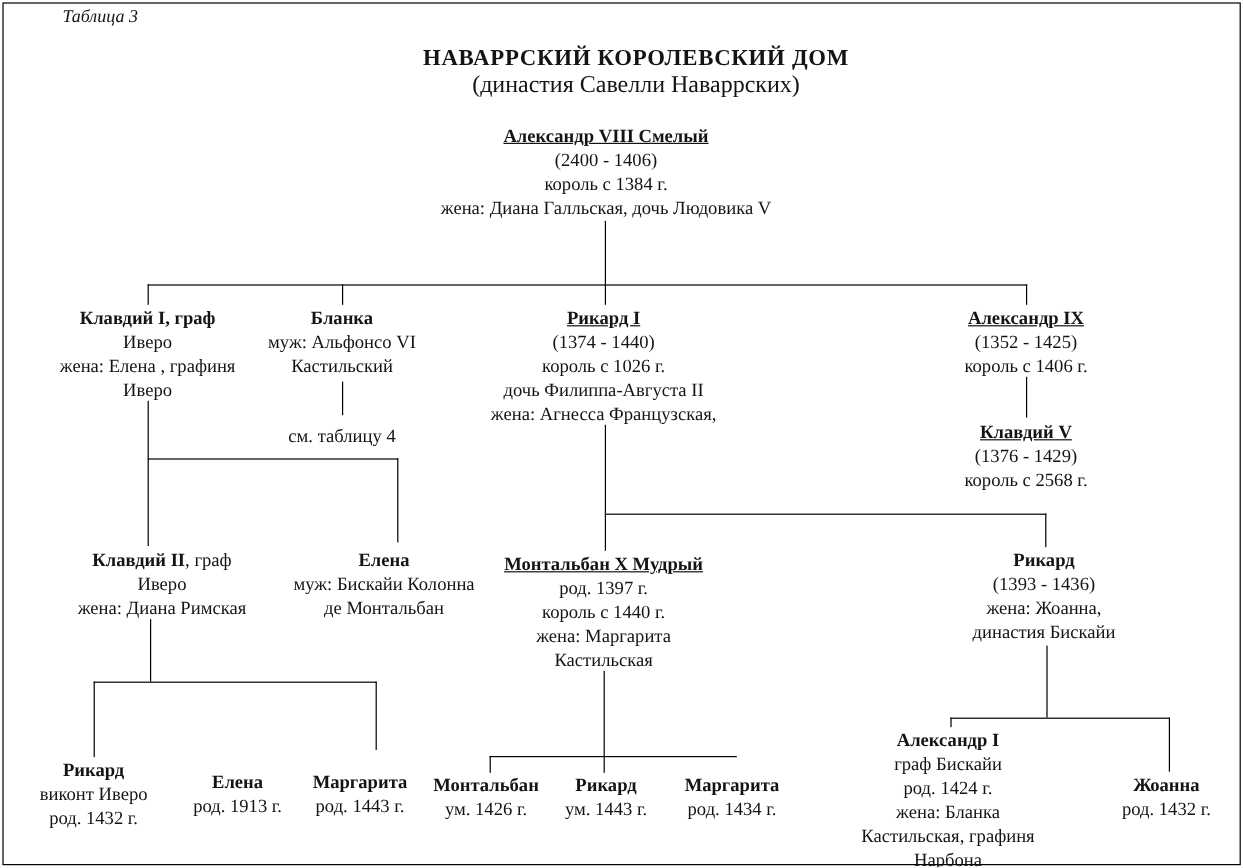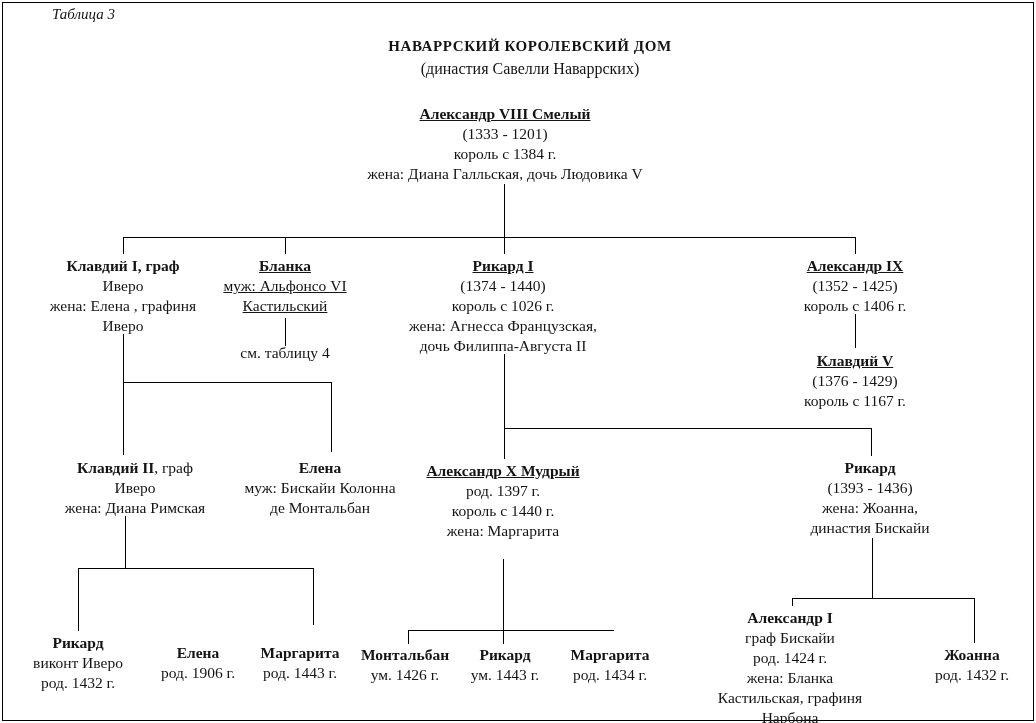--- a/index.html
+++ b/index.html
@@ -29,30 +29,30 @@
     font-style: italic;
     font-size: 15px;
     white-space: nowrap;
   }
   .doc-title {
     position: absolute;
     left: 530px;
     top: 38px;
     transform: translateX(-50%);
     font-weight: bold;
-    font-size: 15px;
+    font-size: 19px;
     letter-spacing: 0.6px;
     white-space: nowrap;
   }
   .doc-subtitle {
     position: absolute;
     left: 530px;
     top: 60px;
     transform: translateX(-50%);
-    font-size: 16px;
+    font-size: 20px;
     white-space: nowrap;
   }
   .tree-node {
     position: absolute;
     transform: translateX(-50%);
     text-align: center;
     font-size: 15.5px;
     line-height: 20px;
     white-space: nowrap;
   }
@@ -68,85 +68,86 @@
 <body>
 
 <div id="page">
   <div class="frame"></div>
   <div class="table-label">Таблица 3</div>
   <div class="doc-title">НАВАРРСКИЙ КОРОЛЕВСКИЙ ДОМ</div>
   <div class="doc-subtitle">(династия Савелли Наваррских)</div>
   <div id="tree-canvas">
       <div class="tree-node" style="left: 505px; top: 104px;">
         <span class="node-line"><span class="b u">Александр VIII Смелый</span></span>
-        <span class="node-line"><span>(1333 - 1201)</span></span>
+        <span class="node-line"><span>(2400 - 1406)</span></span>
         <span class="node-line"><span>король с 1384 г.</span></span>
         <span class="node-line"><span>жена: Диана Галльская, дочь Людовика V</span></span>
       </div>
       <div class="tree-node" style="left: 123px; top: 256px;">
         <span class="node-line"><span class="b">Клавдий I, граф</span></span>
         <span class="node-line"><span>Иверо</span></span>
         <span class="node-line"><span>жена: Елена , графиня</span></span>
         <span class="node-line"><span>Иверо</span></span>
       </div>
-      <div class="tree-node" style="left: 285px; top: 256px; text-decoration: underline;">
+      <div class="tree-node" style="left: 285px; top: 256px;">
         <span class="node-line"><span class="b">Бланка</span></span>
         <span class="node-line"><span>муж: Альфонсо VI</span></span>
         <span class="node-line"><span>Кастильский</span></span>
       </div>
-      <div class="tree-node" style="left: 285px; top: 343px;">
+      <div class="tree-node" style="left: 285px; top: 354px;">
         <span class="node-line"><span>см. таблицу 4</span></span>
       </div>
       <div class="tree-node" style="left: 503px; top: 256px; text-align: center;">
         <span class="node-line"><span class="b u">Рикард I</span></span>
         <span class="node-line"><span>(1374 - 1440)</span></span>
         <span class="node-line"><span>король с 1026 г.</span></span>
+        <span class="node-line"><span>дочь Филиппа-Августа II</span></span>
         <span class="node-line"><span>жена: Агнесса Французская,</span></span>
-        <span class="node-line"><span>дочь Филиппа-Августа II</span></span>
       </div>
       <div class="tree-node" style="left: 855px; top: 256px;">
         <span class="node-line"><span class="b u">Александр IX</span></span>
         <span class="node-line"><span>(1352 - 1425)</span></span>
         <span class="node-line"><span>король с 1406 г.</span></span>
       </div>
       <div class="tree-node" style="left: 855px; top: 351px;">
         <span class="node-line"><span class="b u">Клавдий V</span></span>
         <span class="node-line"><span>(1376 - 1429)</span></span>
-        <span class="node-line"><span>король с 1167 г.</span></span>
+        <span class="node-line"><span>король с 2568 г.</span></span>
       </div>
       <div class="tree-node" style="left: 135px; top: 458px;">
         <span class="node-line"><span class="b">Клавдий II</span><span>, граф</span></span>
         <span class="node-line"><span>Иверо</span></span>
         <span class="node-line"><span>жена: Диана Римская</span></span>
       </div>
       <div class="tree-node" style="left: 320px; top: 458px;">
         <span class="node-line"><span class="b">Елена</span></span>
         <span class="node-line"><span>муж: Бискайи Колонна</span></span>
         <span class="node-line"><span>де Монтальбан</span></span>
       </div>
       <div class="tree-node" style="left: 503px; top: 461px;">
-        <span class="node-line"><span class="b u">Александр X Мудрый</span></span>
+        <span class="node-line"><span class="b u">Монтальбан X Мудрый</span></span>
         <span class="node-line"><span>род. 1397 г.</span></span>
         <span class="node-line"><span>король с 1440 г.</span></span>
         <span class="node-line"><span>жена: Маргарита</span></span>
+        <span class="node-line"><span>Кастильская</span></span>
       </div>
       <div class="tree-node" style="left: 870px; top: 458px;">
         <span class="node-line"><span class="b">Рикард</span></span>
         <span class="node-line"><span>(1393 - 1436)</span></span>
         <span class="node-line"><span>жена: Жоанна,</span></span>
         <span class="node-line"><span>династия Бискайи</span></span>
       </div>
       <div class="tree-node" style="left: 78px; top: 633px;">
         <span class="node-line"><span class="b">Рикард</span></span>
         <span class="node-line"><span>виконт Иверо</span></span>
         <span class="node-line"><span>род. 1432 г.</span></span>
       </div>
       <div class="tree-node" style="left: 198px; top: 643px;">
         <span class="node-line"><span class="b">Елена</span></span>
-        <span class="node-line"><span>род. 1906 г.</span></span>
+        <span class="node-line"><span>род. 1913 г.</span></span>
       </div>
       <div class="tree-node" style="left: 300px; top: 643px;">
         <span class="node-line"><span class="b">Маргарита</span></span>
         <span class="node-line"><span>род. 1443 г.</span></span>
       </div>
       <div class="tree-node" style="left: 405px; top: 645px;">
         <span class="node-line"><span class="b">Монтальбан</span></span>
         <span class="node-line"><span>ум. 1426 г.</span></span>
       </div>
       <div class="tree-node" style="left: 505px; top: 645px;">

